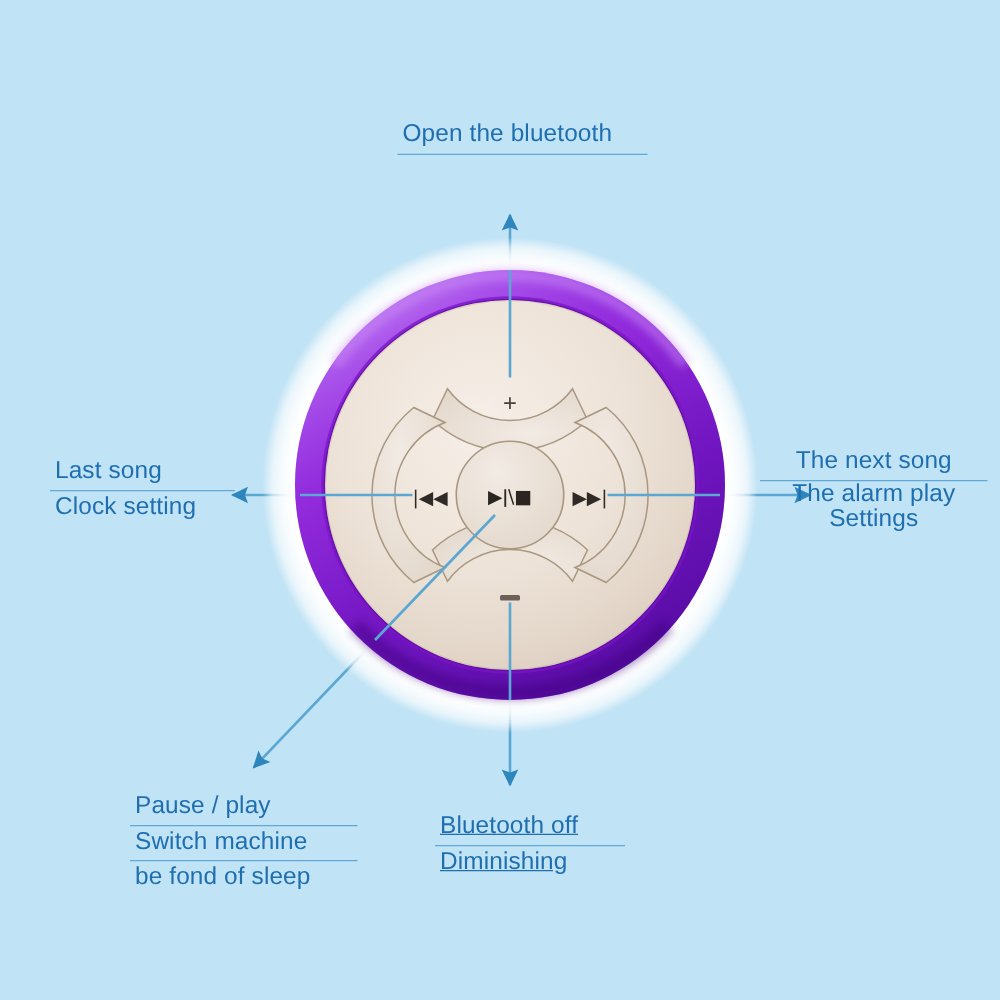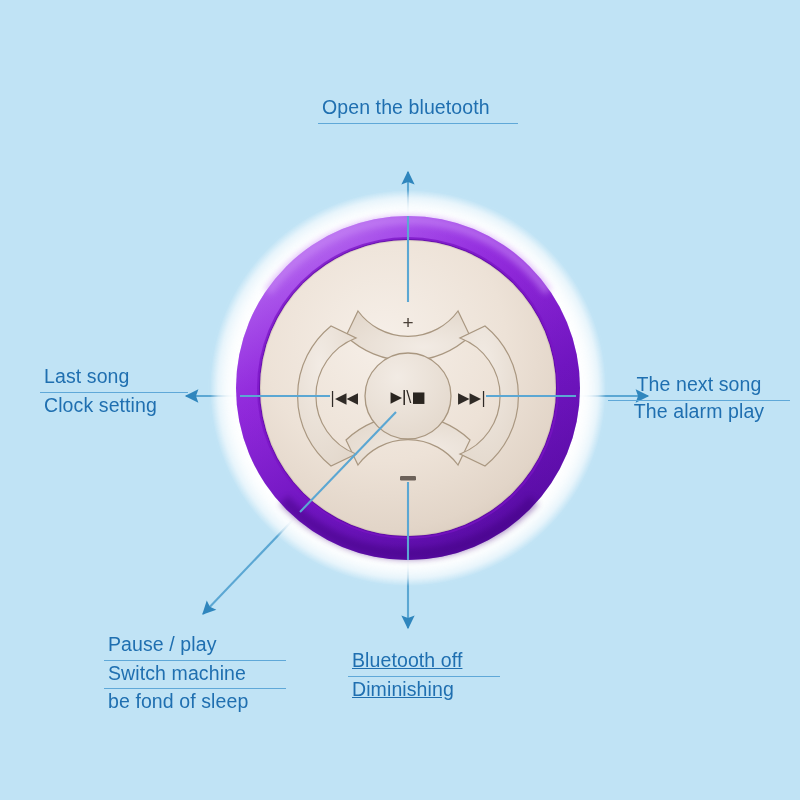--- a/index.html
+++ b/index.html
@@ -47,21 +47,21 @@
     text-align: left;
   }
   .callout .ln.rule {
     border-bottom: 1.6px solid #5fa8d8;
   }
   .callout.align-center { text-align: center; }
 
   
   #callout-top          { left: 318px; top: 95px;  width: 200px; }
   #callout-left         { left: 40px;  top: 364px; width: 148px; }
-  #callout-right        { left: 608px; top: 372px; width: 182px; }
+  #callout-right        { left: 608px; top: 356px; width: 182px; }
   #callout-bottom       { left: 348px; top: 648px; width: 152px; text-decoration: underline; }
   #callout-bottomleft   { left: 104px; top: 632px; width: 182px; }
 
   #callout-right .ln { text-align: center; }
   #callout-right .ln.tight { padding-top: 1px; padding-bottom: 0px; }
 </style>
 </head>
 <body>
 
 <div id="stage">
@@ -220,20 +220,21 @@
   </div>
 
   <div class="callout align-center" id="callout-left">
     <span class="ln rule">Last song</span>
     <span class="ln">Clock setting</span>
   </div>
 
   <div class="callout align-center" id="callout-right">
     <span class="ln rule">The next song</span>
     <span class="ln tight">The alarm play</span>
+    <span class="ln tight">Settings</span>
   </div>
 
   <div class="callout align-center" id="callout-bottom">
     <span class="ln rule">Bluetooth off</span>
     <span class="ln">Diminishing</span>
   </div>
 
   <div class="callout align-center" id="callout-bottomleft">
     <span class="ln rule">Pause / play</span>
     <span class="ln rule">Switch machine</span>

